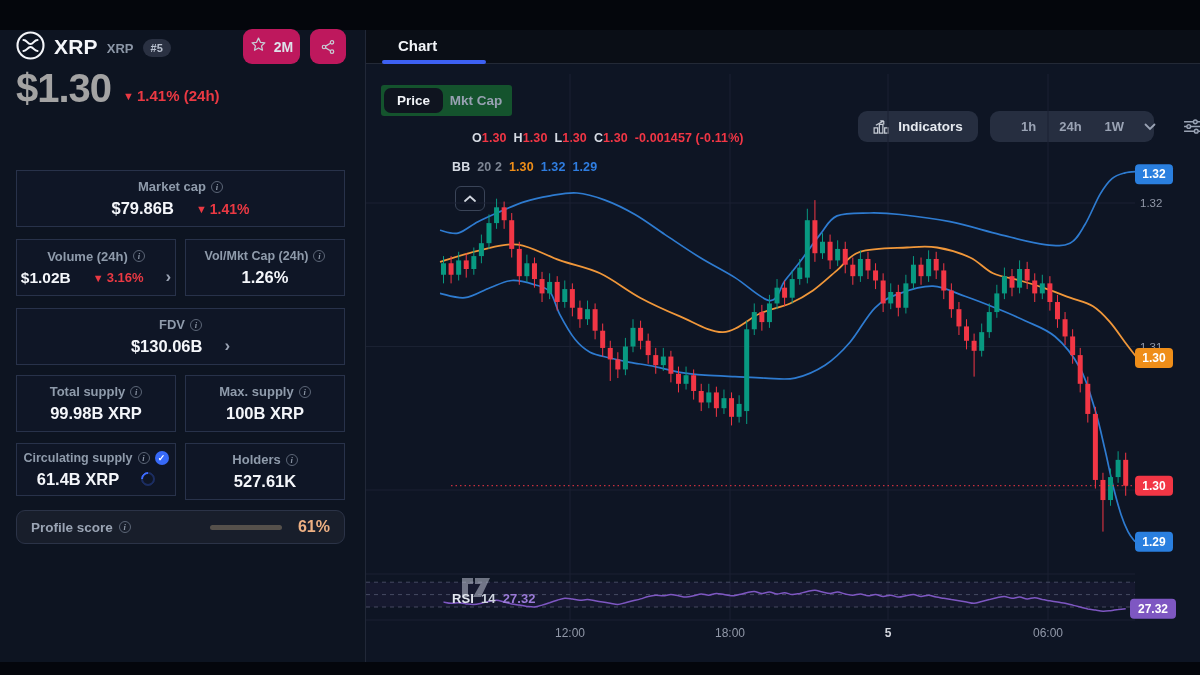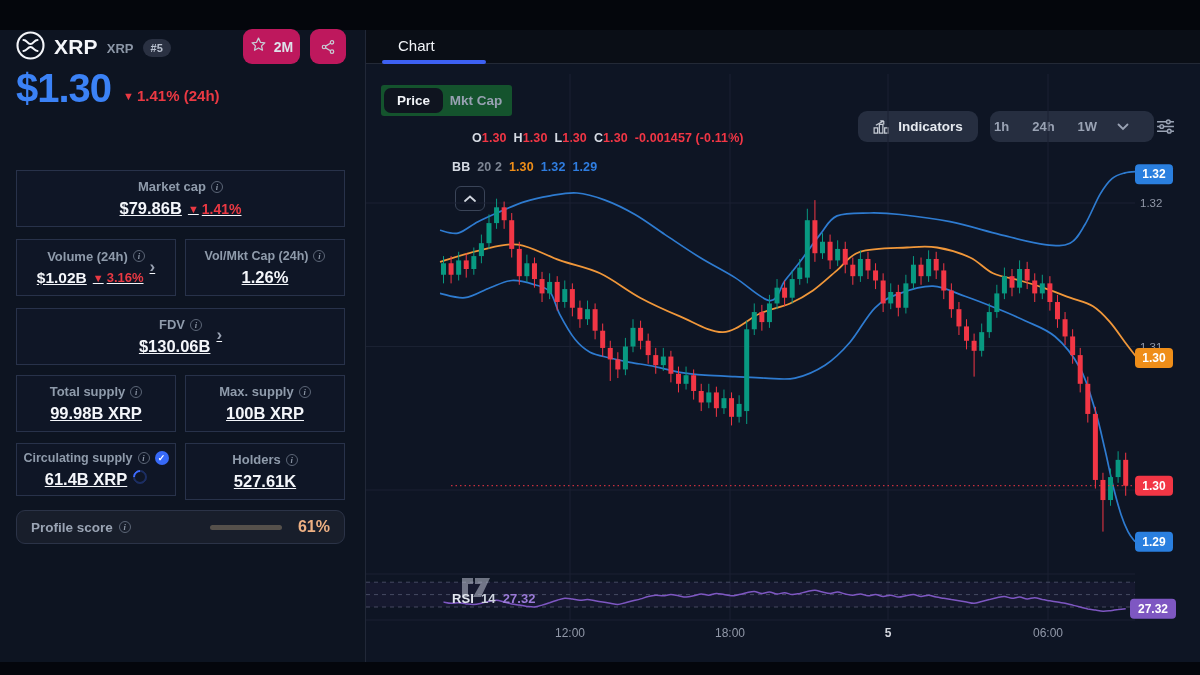--- a/index.html
+++ b/index.html
@@ -17,41 +17,41 @@
   
   .coinrow { left:16px; top:32px; height:30px; display:flex; align-items:center; gap:9px; }
   .coin-name { font-size:21px; font-weight:700; color:#f4f6fa; letter-spacing:.2px; }
   .coin-ticker { font-size:13px; font-weight:600; color:#8b96a6; margin-top:3px; }
   .rank-pill { background:#2a3142; color:#b9c1cf; font-size:11px; font-weight:700; padding:3px 8px; border-radius:9px; margin-top:2px; }
   .hdr-btn { position:absolute; top:29px; height:35px; background:#be185d; border-radius:9px; display:flex; align-items:center; justify-content:center; gap:7px; color:#dde2ea; font-size:14px; font-weight:600; cursor:pointer; }
   .watch-btn { left:243px; width:57px; }
   .share-btn { left:310px; width:36px; }
 
   .pricerow { left:16px; top:68px; display:flex; align-items:flex-end; gap:12px; }
-  .big-price { font-size:40px; font-weight:700; color:#3b82f6; letter-spacing:-1px; line-height:1; }
+  .big-price { font-size:40px; font-weight:700; color:#a3a3a3; letter-spacing:-1px; line-height:1; }
   .price-chg { display:flex; align-items:center; gap:3px; color:#ea3943; font-size:15px; font-weight:700; padding-bottom:4px; }
   .dn { color:#ea3943; font-size:11px; }
 
   
   .card { position:absolute; background:#0f1626; border:1px solid #28324a; border-radius:0; display:flex; flex-direction:column; align-items:center; justify-content:center; gap:5px; }
   .card .lbl { display:flex; align-items:center; gap:5px; font-size:13px; font-weight:600; color:#8f9bab; }
-  .card .val { display:flex; gap:6px; font-size:16.5px; font-weight:700; color:#f4f6fa;text-decoration:underline; }
+  .card .val { display:flex; align-items:center; gap:22px; font-size:16.5px; font-weight:700; color:#f4f6fa; }
   .chg-red { color:#ea3943; font-size:14px; font-weight:700; display:flex; align-items:center; gap:3px; }
   .chev { color:#9aa3b3; font-size:17px; font-weight:700; line-height:0; margin-top:-2px; }
   .info { display:inline-flex; width:12px; height:12px; border:1px solid #5b6576; border-radius:50%; color:#8c96a5; font-size:8.5px; font-weight:700; align-items:center; justify-content:center; font-family:"Liberation Serif",serif; font-style:italic; cursor:pointer; }
   .check { display:inline-flex; width:14px; height:14px; background:#3769f6; border-radius:50%; color:#fff; font-size:9px; font-weight:700; align-items:center; justify-content:center; }
   .loader { display:inline-block; width:14px; height:14px; border-radius:50%; border:2.5px solid rgba(61,107,255,.28); border-top-color:#3d6bff; transform:rotate(-45deg); }
   .profile-card { left:16px; top:510px; width:329px; height:34px; background:#181e2b; border:1px solid #2b3347; border-radius:9px; display:flex; align-items:center; padding:0 14px; gap:6px; }
   .profile-card .lbl { display:flex; align-items:center; gap:6px; font-size:13.5px; font-weight:600; color:#9aa4b4; }
   .bar-wrap { margin-left:auto; width:72px; height:5px; border-radius:3px; background:#55504b; overflow:hidden; }
   .bar-fill { height:100%; background:#e7ad7e; border-radius:3px; }
   .pct { color:#edb083; font-size:16px; font-weight:700; margin-left:10px; }
 
   
-  .tab { left:398px; top:37px; font-size:15px; font-weight:400; color:#f2f4f8; cursor:pointer; }
+  .tab { left:398px; top:37px; font-size:15px; font-weight:700; color:#f2f4f8; cursor:pointer; }
   .tab-underline { left:382px; top:60px; width:104px; height:3.5px; border-radius:2px; background:#3d61f4; }
 
   .seg { position:absolute; top:85px; height:31px; background:#14532d; border-radius:3px; display:flex; align-items:center; padding:3px; cursor:pointer; }
   .chip { height:25px; border-radius:7px; display:flex; align-items:center; justify-content:center; gap:7px; font-size:13.5px; font-weight:700; }
   .chip.on { background:#0f141f; color:#f2f4f8; }
   .chip.off { color:#98a1b2; background:transparent; }
   .btn { position:absolute; top:85px; height:31px; background:#262e40; border-radius:9px; display:flex; align-items:center; justify-content:center; gap:7px; color:#e6eaf0; font-size:13.5px; font-weight:700; cursor:pointer;margin-top:26px; }
   .tf-item { font-size:13px; font-weight:600; color:#9aa3b4; cursor:pointer; }
   .tf-div { width:1px; height:15px; background:#3a4254; }
 
@@ -223,21 +223,21 @@
 
 
   <div class="btn" style="left:858px;width:120px">
     <svg width="18" height="14" viewBox="0 0 20 16">
         <path d="M1 15h4v-6H1zM7 15h4V5H7zM13 15h4V9h-4z" fill="none" stroke="#c6cbd4" stroke-width="1.4"></path>
         <path d="M3 6 L12 1 M12 1h-4 M12 1v4" stroke="#c6cbd4" stroke-width="1.4" fill="none"></path>
       </svg>
     <span>Indicators</span>
   </div>
 
-  <div class="btn" style="left:990px;width:164px;gap:0;justify-content:flex-start;padding:0 4px">
+  <div class="btn" style="left:990px;width:164px;gap:0;justify-content:flex-start;padding:0 31px">
     <span class="tf-item">1h</span>
     <span class="tf-item" style="margin-left:23px">24h</span>
     <span class="tf-item" style="margin-left:23px">1W</span>
     <span style="margin-left:20px;display:flex">
       <svg width="12" height="8" viewBox="0 0 12 8">
           <path d="M1.5 1.5 L6 6 L10.5 1.5" stroke="#9aa3b4" stroke-width="1.8" fill="none" stroke-linecap="round"></path>
         </svg>
     </span>
     <span class="tf-div" style="margin-left:15px"></span>
     <span style="margin-left:13px;display:flex">

